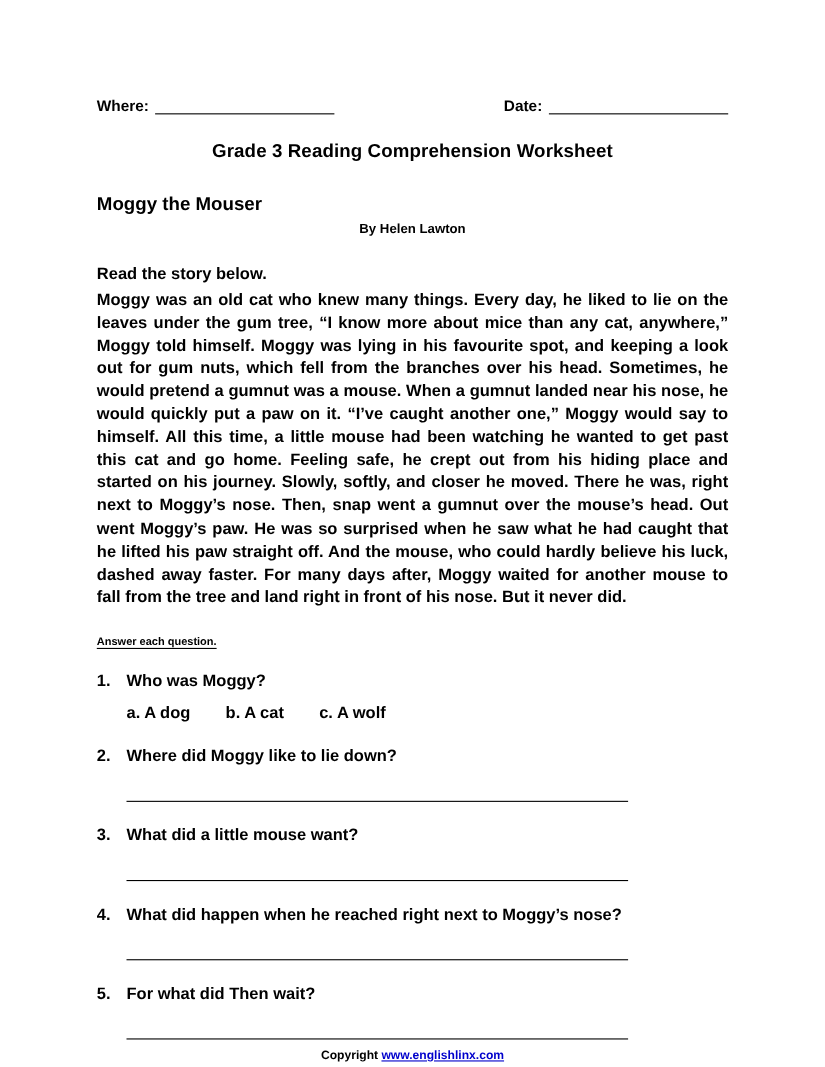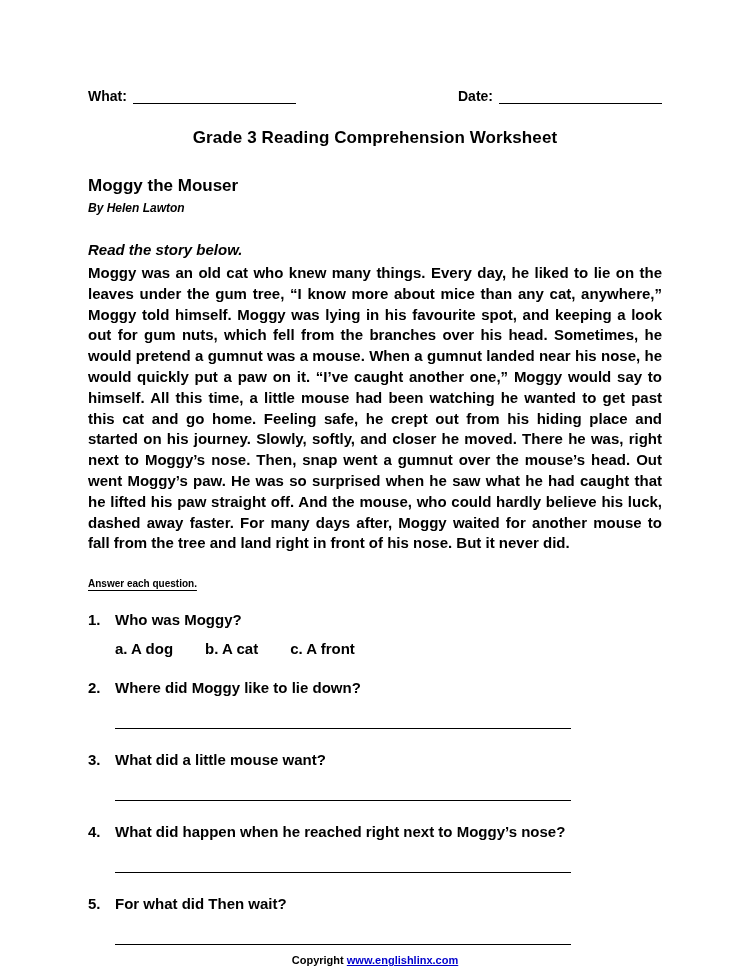--- a/index.html
+++ b/index.html
@@ -38,30 +38,28 @@
     font-size: 17px;
     margin-top: 24px;
     letter-spacing: 0.1px;
   }
   .story-title {
     text-align: left;
     font-size: 17px;
     margin-top: 28px;
   }
   .byline {
-    text-align: left;
+    text-align: center;
     font-size: 12px;
     margin-top: 5px;
-    font-style: italic;
   }
   
   .read-instruction {
     font-size: 15px;
     margin-top: 26px;
-    font-style: italic;
   }
   .story-text {
     font-size: 15px;
     line-height: 20.8px;
     text-align: justify;
     margin-top: 5px;
   }
   
   .answer-instruction {
     font-size: 10px;
@@ -103,21 +101,21 @@
     font-weight: bold;
   }
 </style>
 </head>
 <body>
 
 <div class="page">
 
   <div class="header-row">
     <div class="field-group">
-      <span class="field-label">What:</span>
+      <span class="field-label">Where:</span>
       <span class="blank-line"></span>
     </div>
     <div class="field-group">
       <span class="field-label">Date:</span>
       <span class="blank-line"></span>
     </div>
   </div>
 
   <div class="sheet-title">Grade 3 Reading Comprehension Worksheet</div>
   <div class="story-title">Moggy the Mouser</div>
@@ -129,21 +127,21 @@
   <div class="answer-instruction">Answer each question.</div>
 
   <div class="question-block">
     <div class="question-row">
       <span class="q-number">1.</span>
       <span class="q-text">Who was Moggy?</span>
     </div>
     <div class="choices-row">
       <span class="choice">a.  A dog</span>
       <span class="choice">b.   A cat</span>
-      <span class="choice">c.   A front</span>
+      <span class="choice">c.   A wolf</span>
     </div>
   </div>
 
   <div class="question-block">
     <div class="question-row">
       <span class="q-number">2.</span>
       <span class="q-text">Where did Moggy like to lie down?</span>
     </div>
     <div class="answer-line"></div>
   </div>

